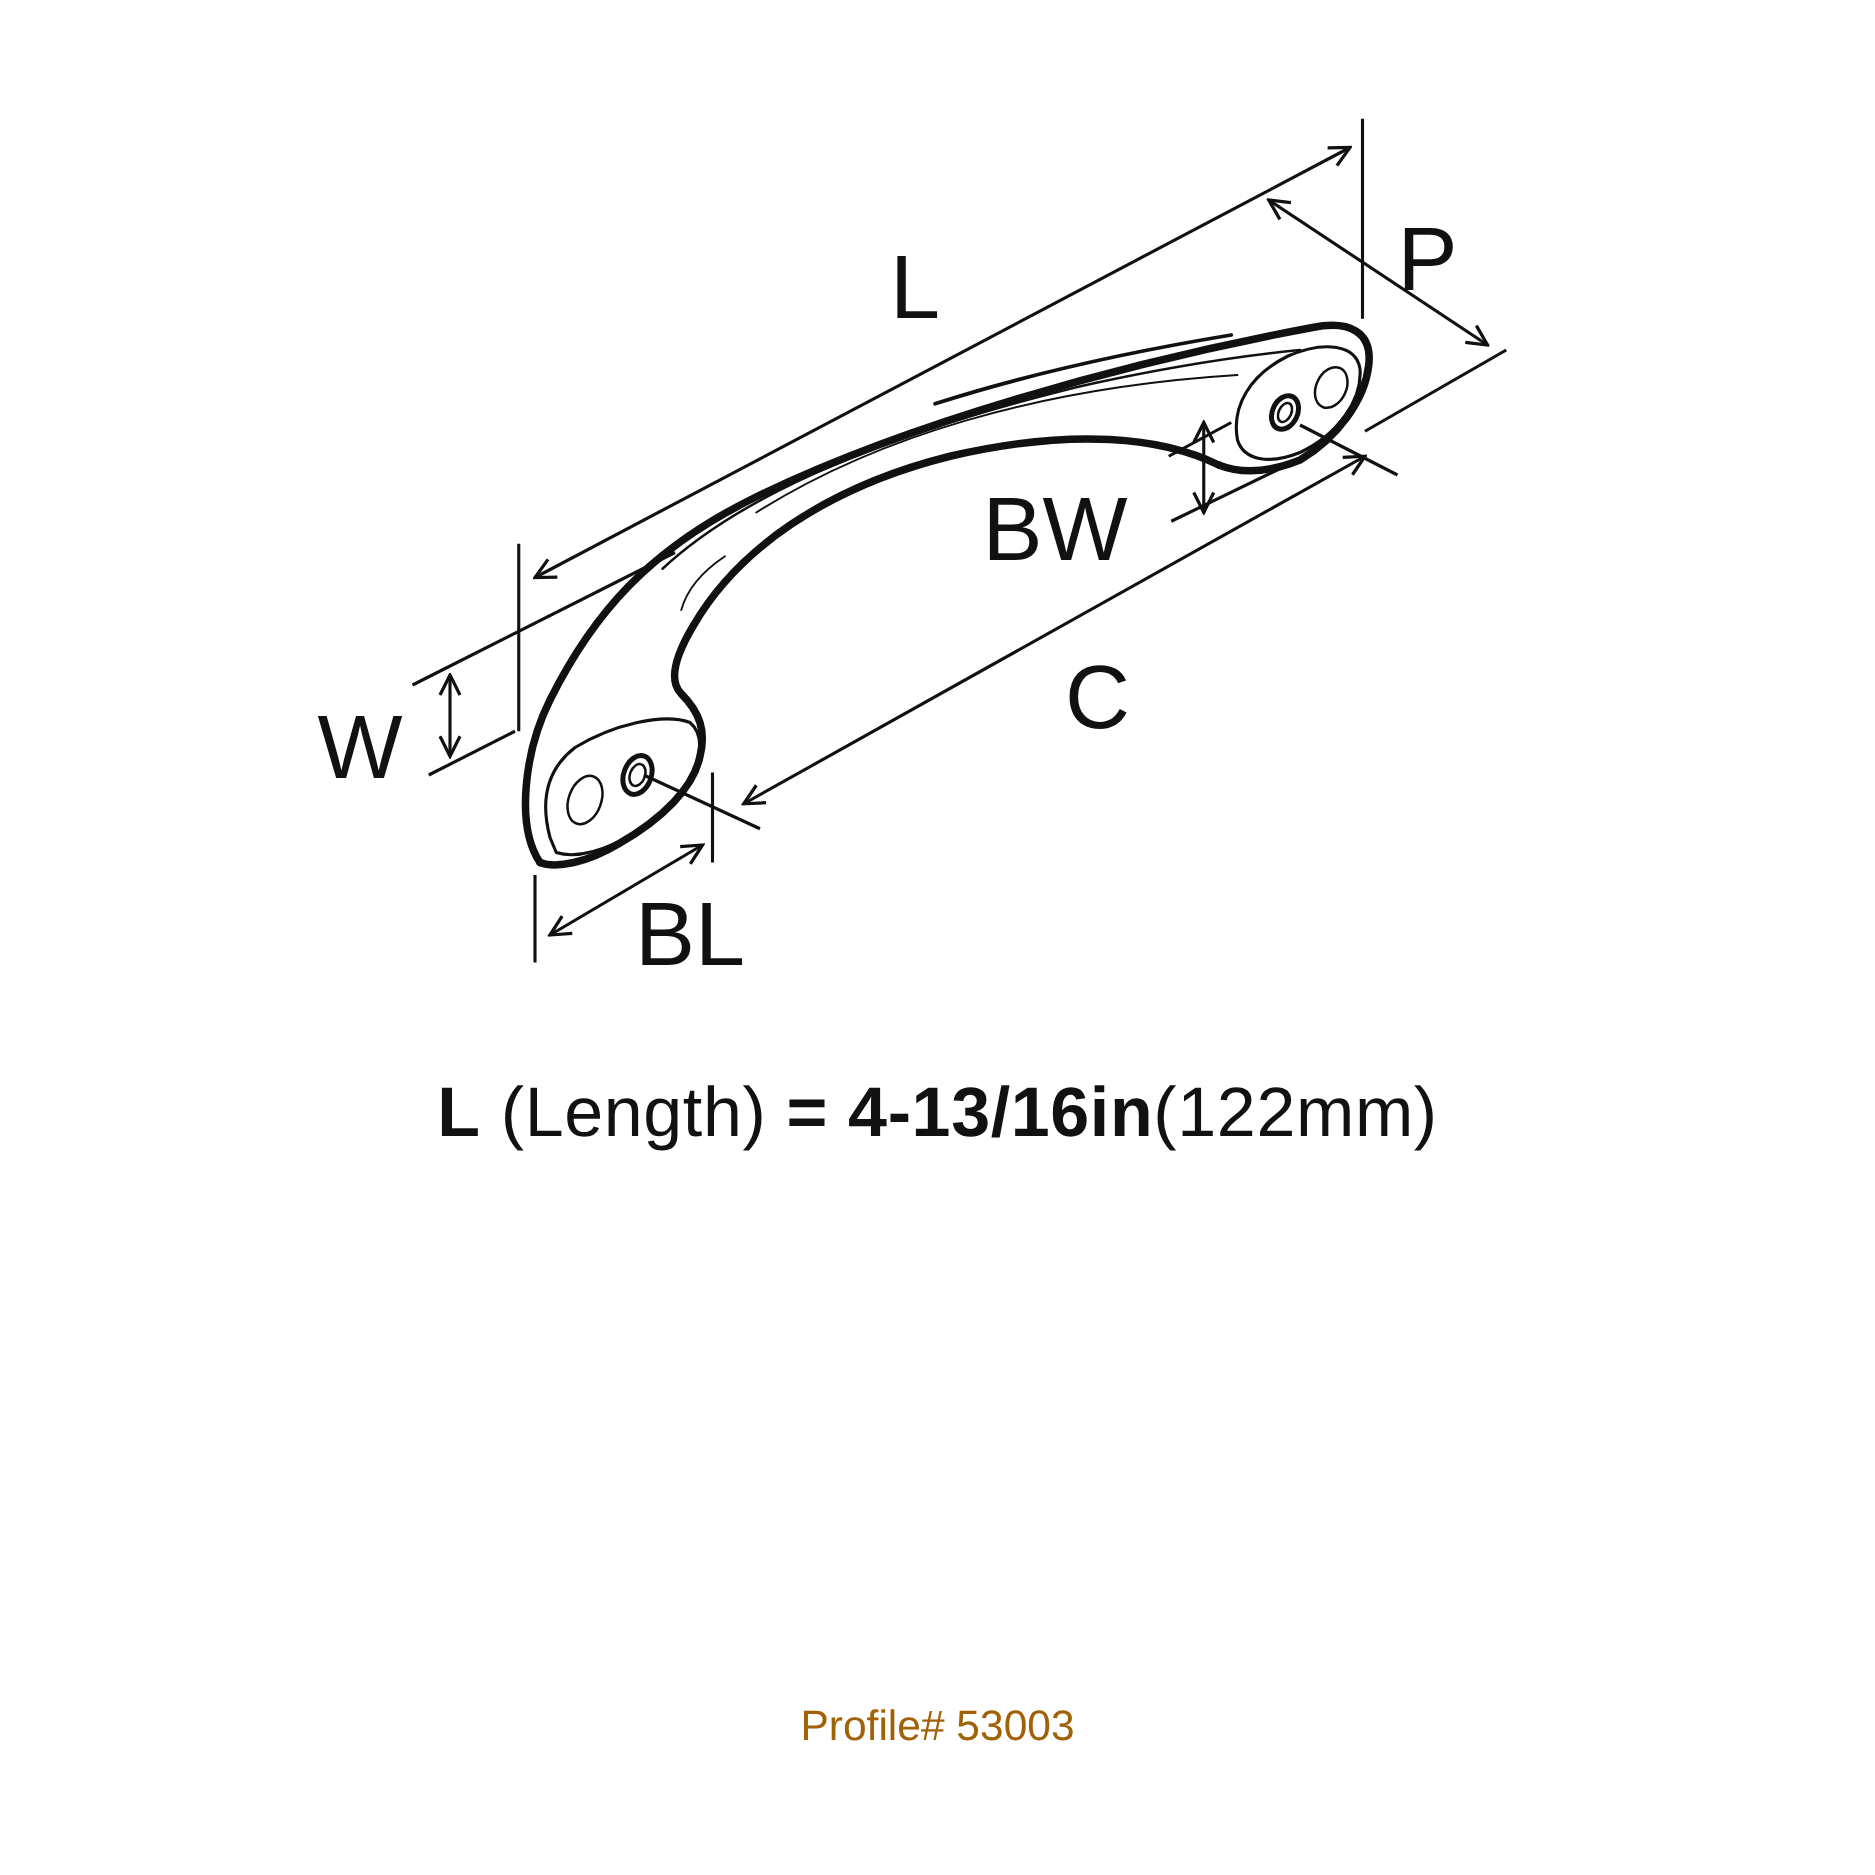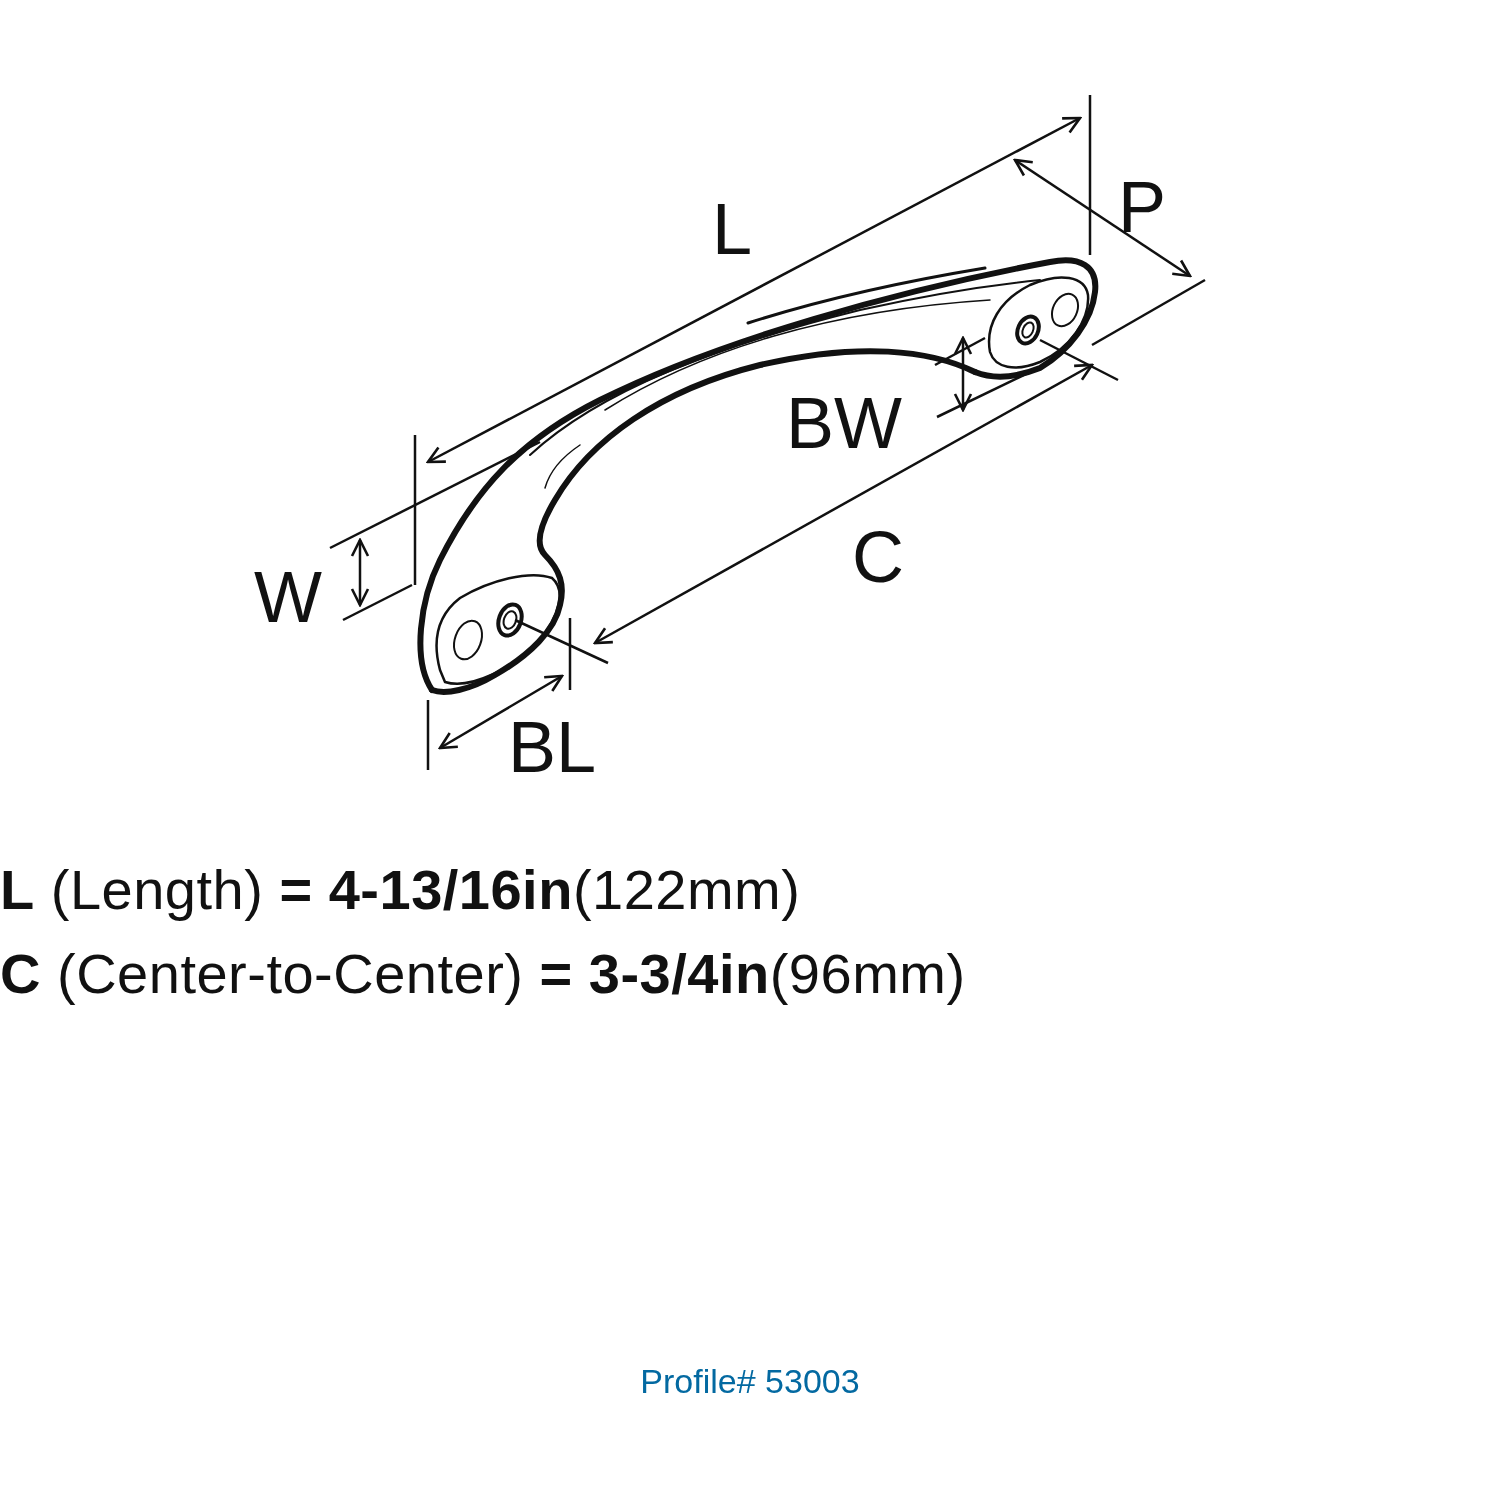--- a/index.html
+++ b/index.html
@@ -2,29 +2,29 @@
 <html><head>
   <meta charset="utf-8">
   <style>
     html, body { margin: 0; padding: 0; background: #ffffff; }
     body { width: 1500px; height: 1500px; position: relative; overflow: hidden;
            font-family: "Liberation Sans", "DejaVu Sans", sans-serif; color: #111; }
     .drawing { position: absolute; left: 0; top: 0; width: 1500px; height: 820px; }
     .drawing svg { width: 1500px; height: 820px; display: block; }
     .dim-label { font-family: "Liberation Sans", "DejaVu Sans", sans-serif; font-weight: 400;
                  font-size: 72px; fill: #111; }
-    .specs { position: absolute; left: 0; top: 848px; width: 1500px; }
+    .specs { position: absolute; left: 0; top: 848px; width: 1500px; text-align: center; }
     .spec-row { font-size: 56px; line-height: 84px; height: 84px; white-space: nowrap; letter-spacing: 0.5px; }
     .spec-row .code { font-weight: 700; }
     .spec-row .name { font-weight: 400; }
     .spec-row .eq { font-weight: 700; }
     .spec-row .imp { font-weight: 700; }
     .spec-row .met { font-weight: 400; }
     .profile { position: absolute; left: 0; top: 1362px; width: 1500px; text-align: center;
-               font-size: 34px; color: #0369a1; }
+               font-size: 34px; color: #a16207; }
   </style>
 </head>
 <body>
 
 <div class="drawing">
   <svg viewBox="0 0 1500 820" xmlns="http://www.w3.org/2000/svg">
     <defs>
       <marker id="arr" viewBox="0 0 20 20" refX="18" refY="10" markerWidth="20" markerHeight="20" orient="auto-start-reverse" markerUnits="userSpaceOnUse">
         <path d="M2,2 L18,10 L2,18" fill="none" stroke="#111" stroke-width="2.6"></path>
       </marker>
@@ -92,21 +92,15 @@
   </svg>
 </div>
 
 <div class="specs">
   <div class="spec-row">
     <span class="code">L</span>
     <span class="name">(Length)</span>
     <span class="eq">=</span>
     <span class="imp">4-13/16in</span><span class="met">(122mm)</span>
   </div>
-  <div class="spec-row">
-    <span class="code">C</span>
-    <span class="name">(Center-to-Center)</span>
-    <span class="eq">=</span>
-    <span class="imp">3-3/4in</span><span class="met">(96mm)</span>
-  </div>
 </div>
 
 <div class="profile">Profile# 53003</div>
 
 </body></html>

